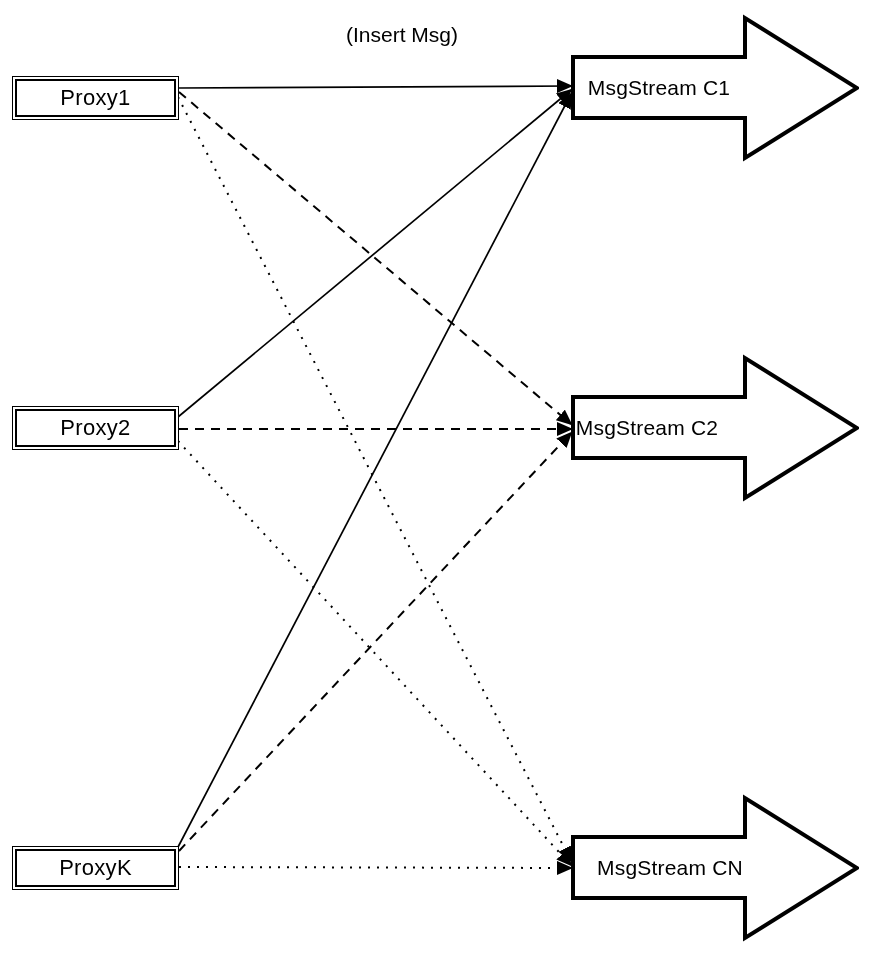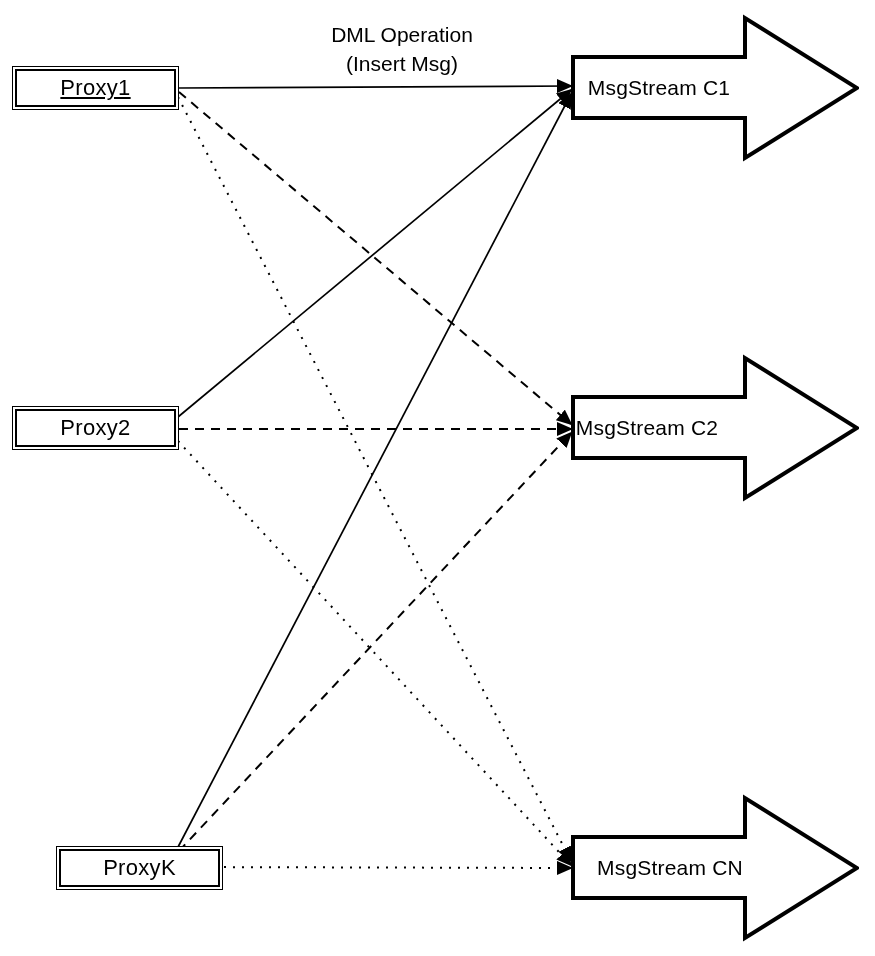--- a/index.html
+++ b/index.html
@@ -102,31 +102,30 @@
         <line x1="179" y1="92" x2="571" y2="424" class="dashed" marker-end="url(#arrowhead)"></line>
         <line x1="179" y1="429" x2="571" y2="429" class="dashed" marker-end="url(#arrowhead)"></line>
         <line x1="179" y1="851" x2="571" y2="433" class="dashed" marker-end="url(#arrowhead)"></line>
         <line x1="178" y1="97" x2="571" y2="861" class="dotted" marker-end="url(#arrowhead)"></line>
         <line x1="178" y1="441" x2="571" y2="865" class="dotted" marker-end="url(#arrowhead)"></line>
         <line x1="179" y1="867" x2="571" y2="868" class="dotted" marker-end="url(#arrowhead)"></line>
       </g>
   </svg>
 
   <div id="dml-label">
-    <div>DML Operation</div>
     <div>(Insert Msg)</div>
   </div>
 
-  <div class="proxy-box" style="left:12px; top:66px;text-decoration:underline;">
+  <div class="proxy-box" style="left:12px; top:76px;">
     <div class="proxy-inner">Proxy1</div>
   </div>
   <div class="proxy-box" style="left:12px; top:406px;">
     <div class="proxy-inner">Proxy2</div>
   </div>
-  <div class="proxy-box" style="left:12px; top:846px;margin-left:44px;">
+  <div class="proxy-box" style="left:12px; top:846px;">
     <div class="proxy-inner">ProxyK</div>
   </div>
 
   <svg class="stream-arrow" style="left:569px; top:14px;" viewBox="0 0 290 148" xmlns="http://www.w3.org/2000/svg">
     <polygon points="4,43 176,43 176,4 288,74 176,144 176,104 4,104"></polygon>
   </svg>
   <div class="stream-label" style="left:573px; top:57px;">MsgStream C1</div>
 
   <svg class="stream-arrow" style="left:569px; top:354px;" viewBox="0 0 290 148" xmlns="http://www.w3.org/2000/svg">
     <polygon points="4,43 176,43 176,4 288,74 176,144 176,104 4,104"></polygon>

